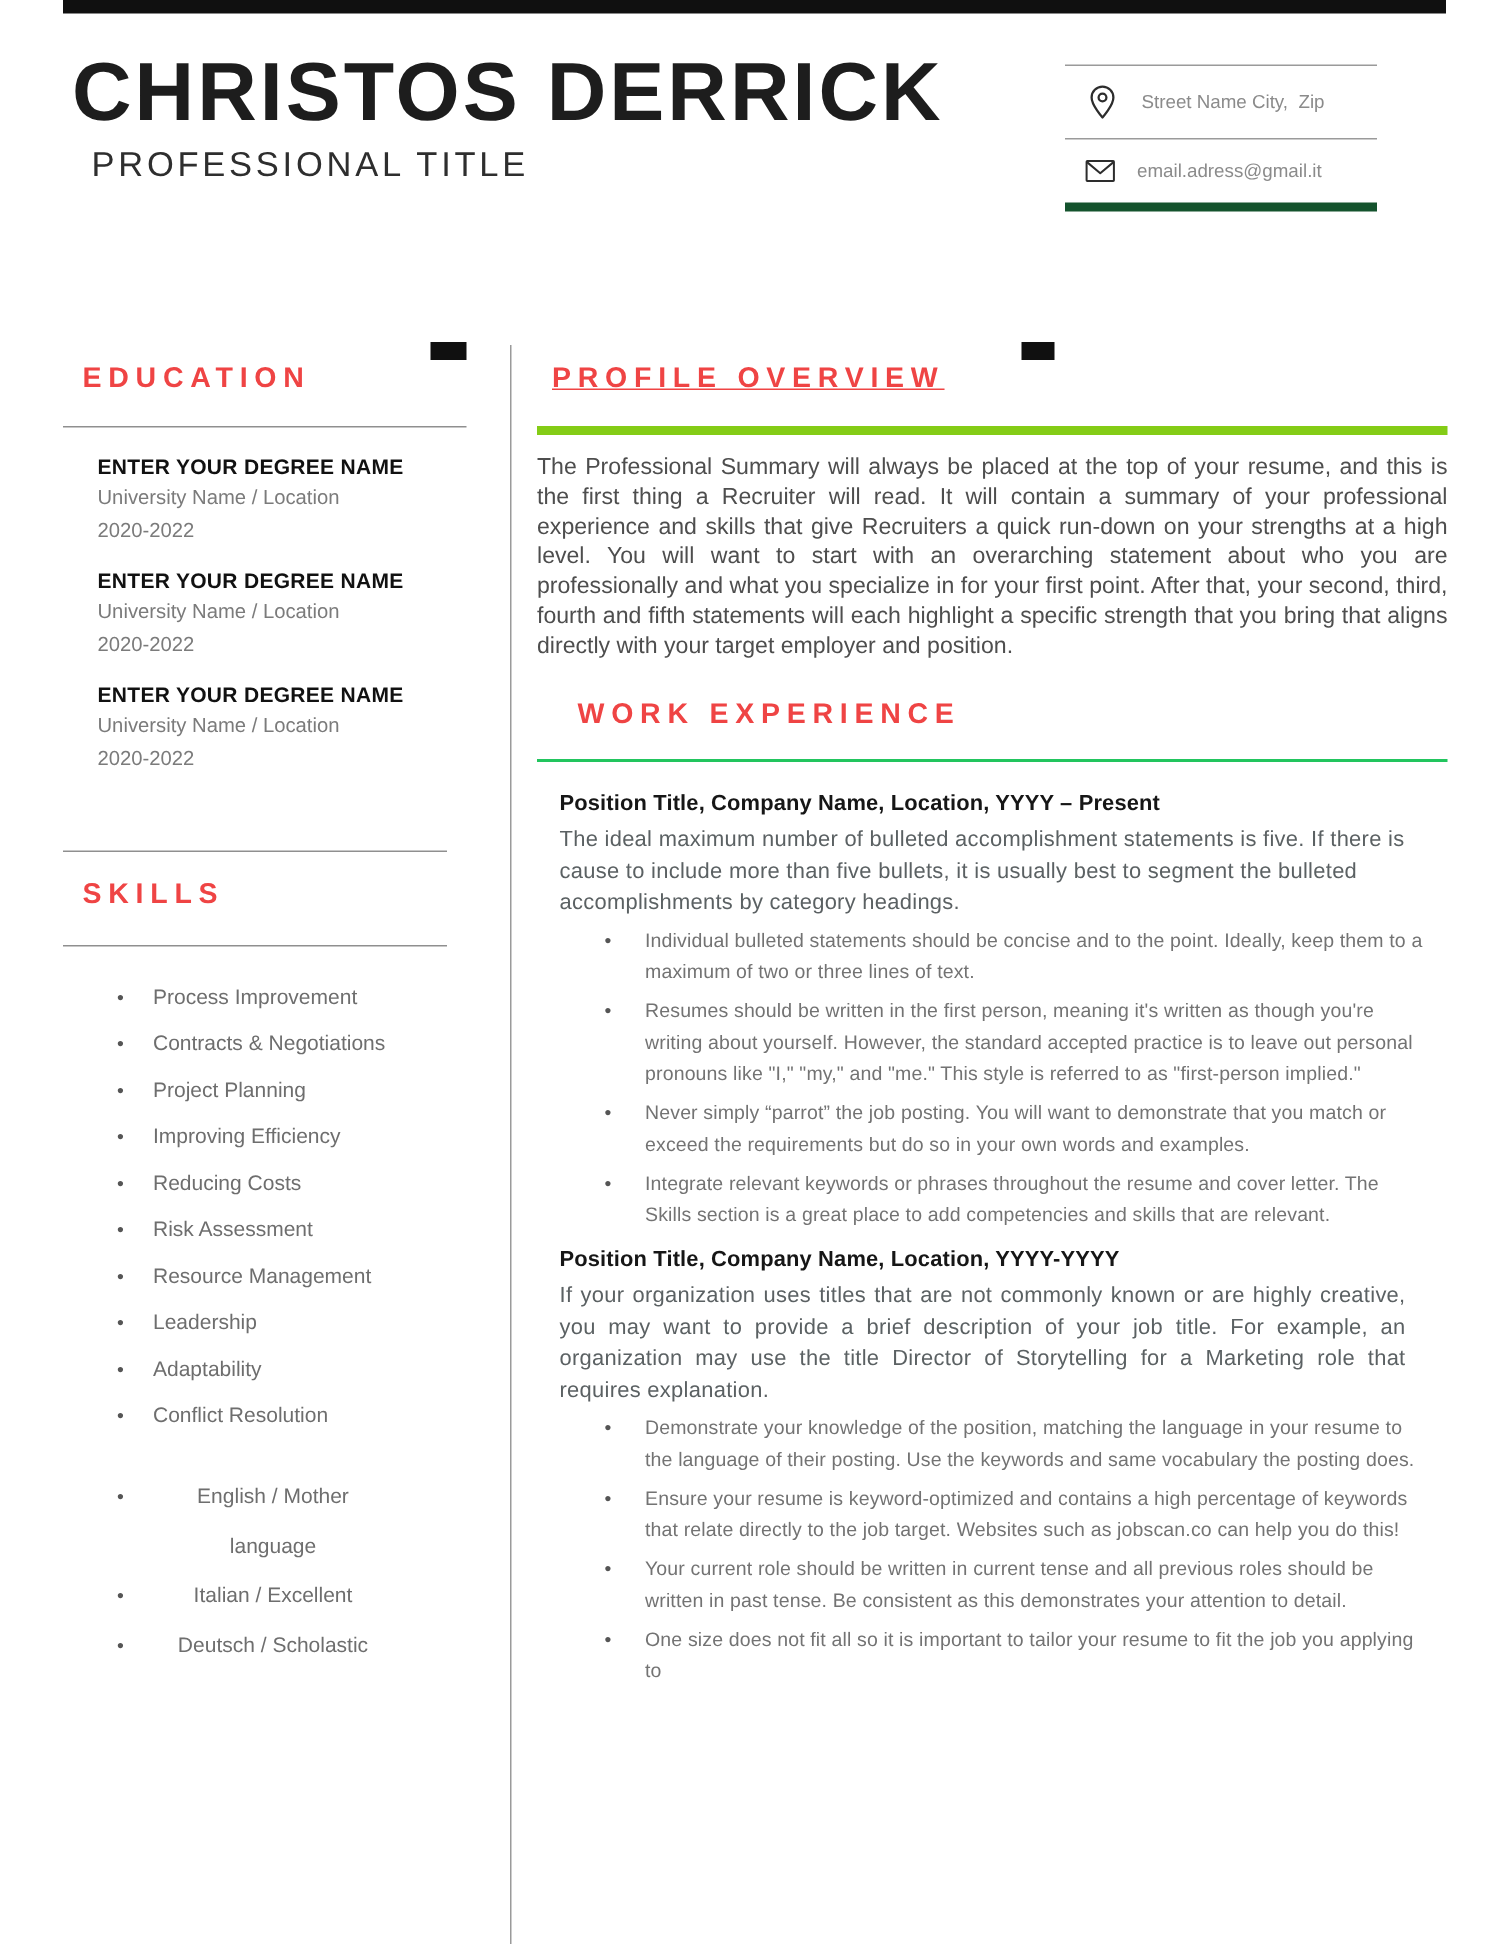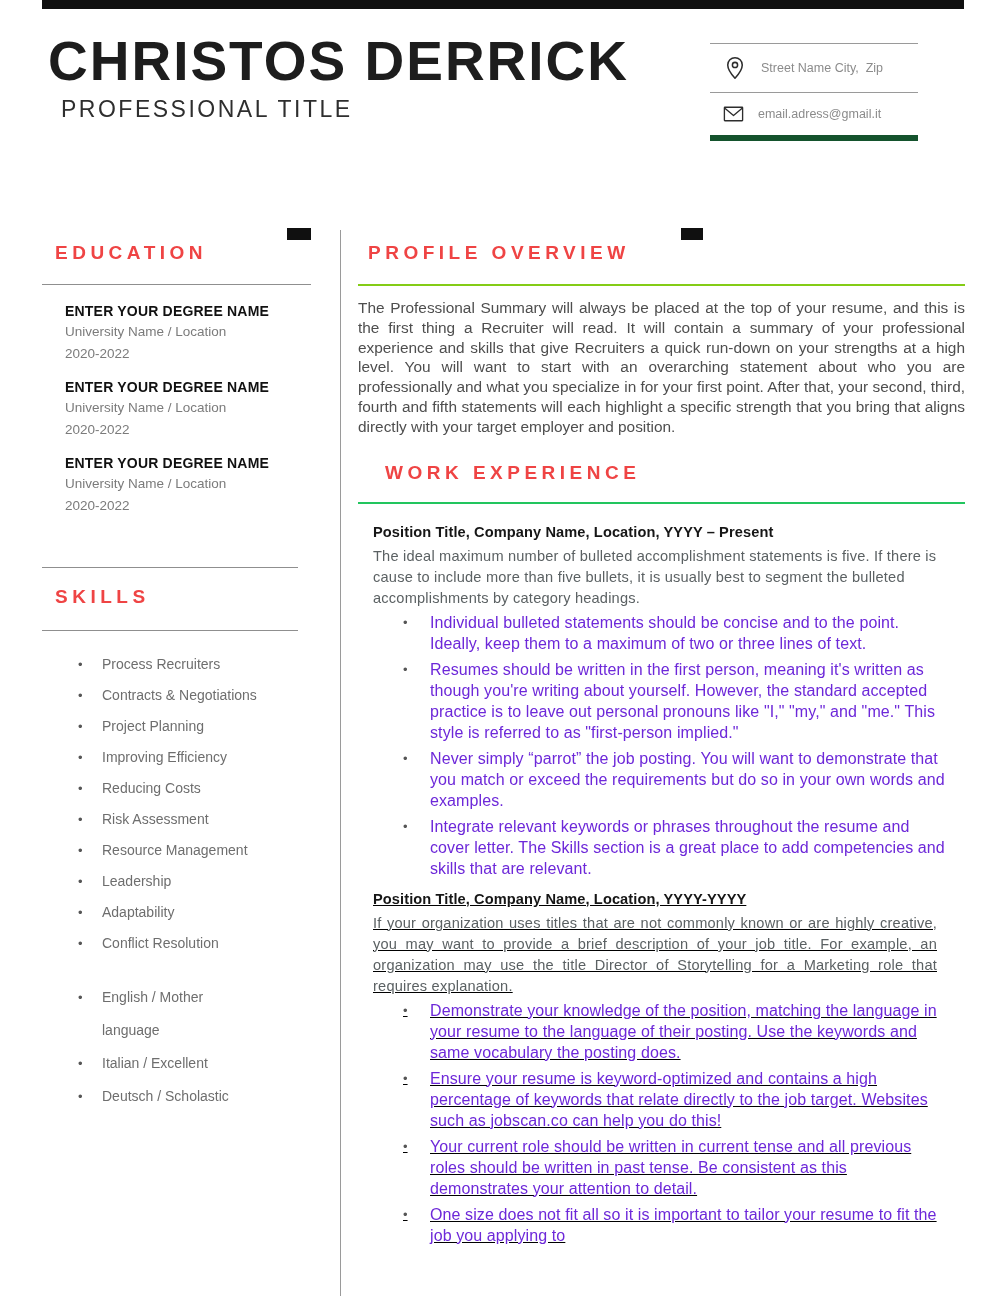--- a/index.html
+++ b/index.html
@@ -42,38 +42,38 @@
   .edu-school, .edu-years { font-size:13.5px; color:#7b7b7b; line-height:22px; }
 
   .dot-list { list-style:none; }
   .dot-list li { display:flex; }
   .dot-list .dot { flex:0 0 24px; color:#555555; font-size:13px; }
   .skills-list { margin:24px 0 0 36px; }
   .skills-list li { margin-bottom:12px; font-size:14px; color:#6e6e6e; line-height:19px; }
   .skills-list .dot { line-height:19px; }
   .lang-list { margin:28px 0 0 36px; }
   .lang-list li { font-size:14px; color:#6e6e6e; line-height:33px; }
-  .lang-list .item-text { width:160px; line-height:33px; }
+  .lang-list .item-text { width:160px; line-height:33px;text-align:center; }
   .lang-list .dot { line-height:33px; }
 
   
   .main { position:absolute; left:358px; top:228px; width:607px; }
-  .profile-head { padding:14px 0 20px 10px; border-bottom:2px solid #84cc16; }
+  .profile-head { padding:14px 0 20px 10px; border-bottom:6px solid #84cc16;text-decoration:underline; }
   .profile-text { margin-top:12px; font-size:15.4px; line-height:19.8px; text-align:justify; color:#4e4e4e; }
   .work-head { margin-top:25px; padding:0 0 18px 27px; border-bottom:2px solid #22c55e; }
 
   .job { padding-left:15px; margin-top:18px; }
-  .job + .job { margin-top:10px;text-decoration:underline; }
+  .job + .job { margin-top:10px; }
   .job-title { font-size:14.6px; font-weight:700; color:#161616; line-height:20px; letter-spacing:.1px; }
   .job-intro { margin-top:4px; font-size:14.6px; color:#5b6163; line-height:21px; letter-spacing:.2px; padding-right:28px; }
   .justified { text-align:justify; }
   .job-bullets { list-style:none; margin-top:3px; padding-left:28px; }
   .job-bullets li { display:flex; margin-bottom:5px; }
   .job-bullets .dot { flex:0 0 29px; color:#555555; font-size:13px; line-height:21px; padding-left:2px; }
-  .job-bullets .bullet-text { flex:1; font-size:16px; color:#6d28d9; line-height:21px; letter-spacing:.1px; padding-right:16px; }
+  .job-bullets .bullet-text { flex:1; font-size:13px; color:#737373; line-height:21px; letter-spacing:.1px; padding-right:16px; }
 </style>
 </head>
 <body>
 
 <div class="page">
 
   <div class="top-bar"></div>
 
   <header class="header">
     <h1 class="name">CHRISTOS DERRICK</h1>
@@ -125,21 +125,21 @@
         <div class="edu-school">University Name / Location</div>
         <div class="edu-years">2020-2022</div>
       </div>
     </div>
 
     <div class="section-heading boxed skills-box">SKILLS</div>
 
     <ul class="dot-list skills-list">
       <li>
           <span class="dot">•</span>
-          <span class="item-text">Process Recruiters</span>
+          <span class="item-text">Process Improvement</span>
         </li>
       <li>
           <span class="dot">•</span>
           <span class="item-text">Contracts &amp; Negotiations</span>
         </li>
       <li>
           <span class="dot">•</span>
           <span class="item-text">Project Planning</span>
         </li>
       <li>

